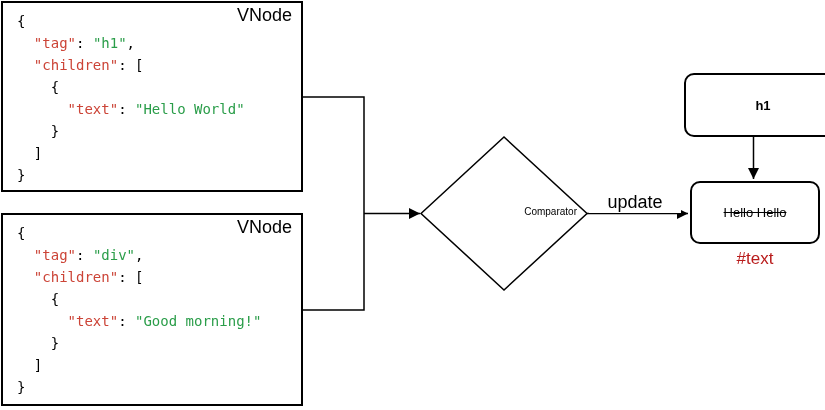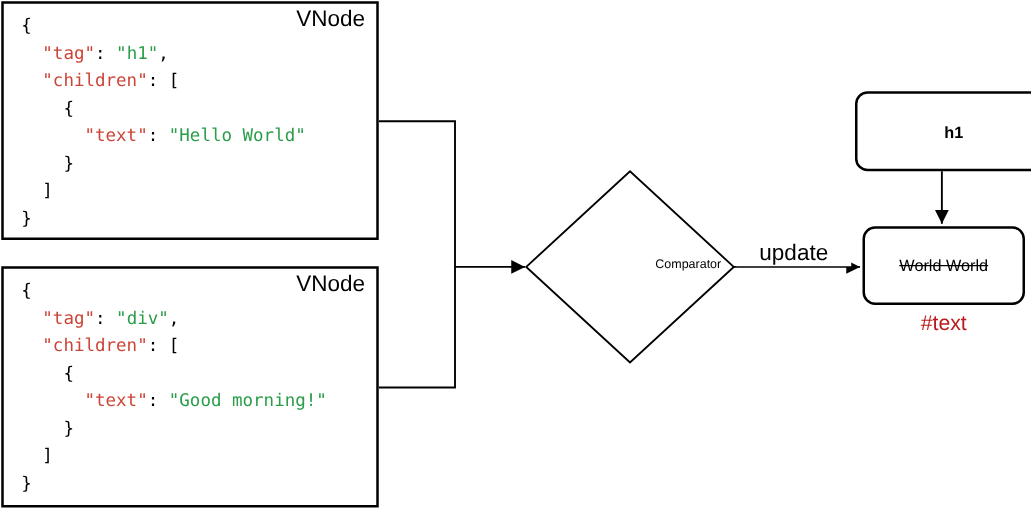--- a/index.html
+++ b/index.html
@@ -120,18 +120,18 @@
 
   <div class="comparator-label">Comparator</div>
 
   <div class="edge-label">update</div>
 
   <div class="dom-node h1-node">
     <span>h1</span>
   </div>
 
   <div class="dom-node text-node">
-    <span class="old">World World</span>
+    <span class="old">Hello Hello</span>
   </div>
 
   <div class="caption">#text</div>
 
 </div>
 
 </body></html>

